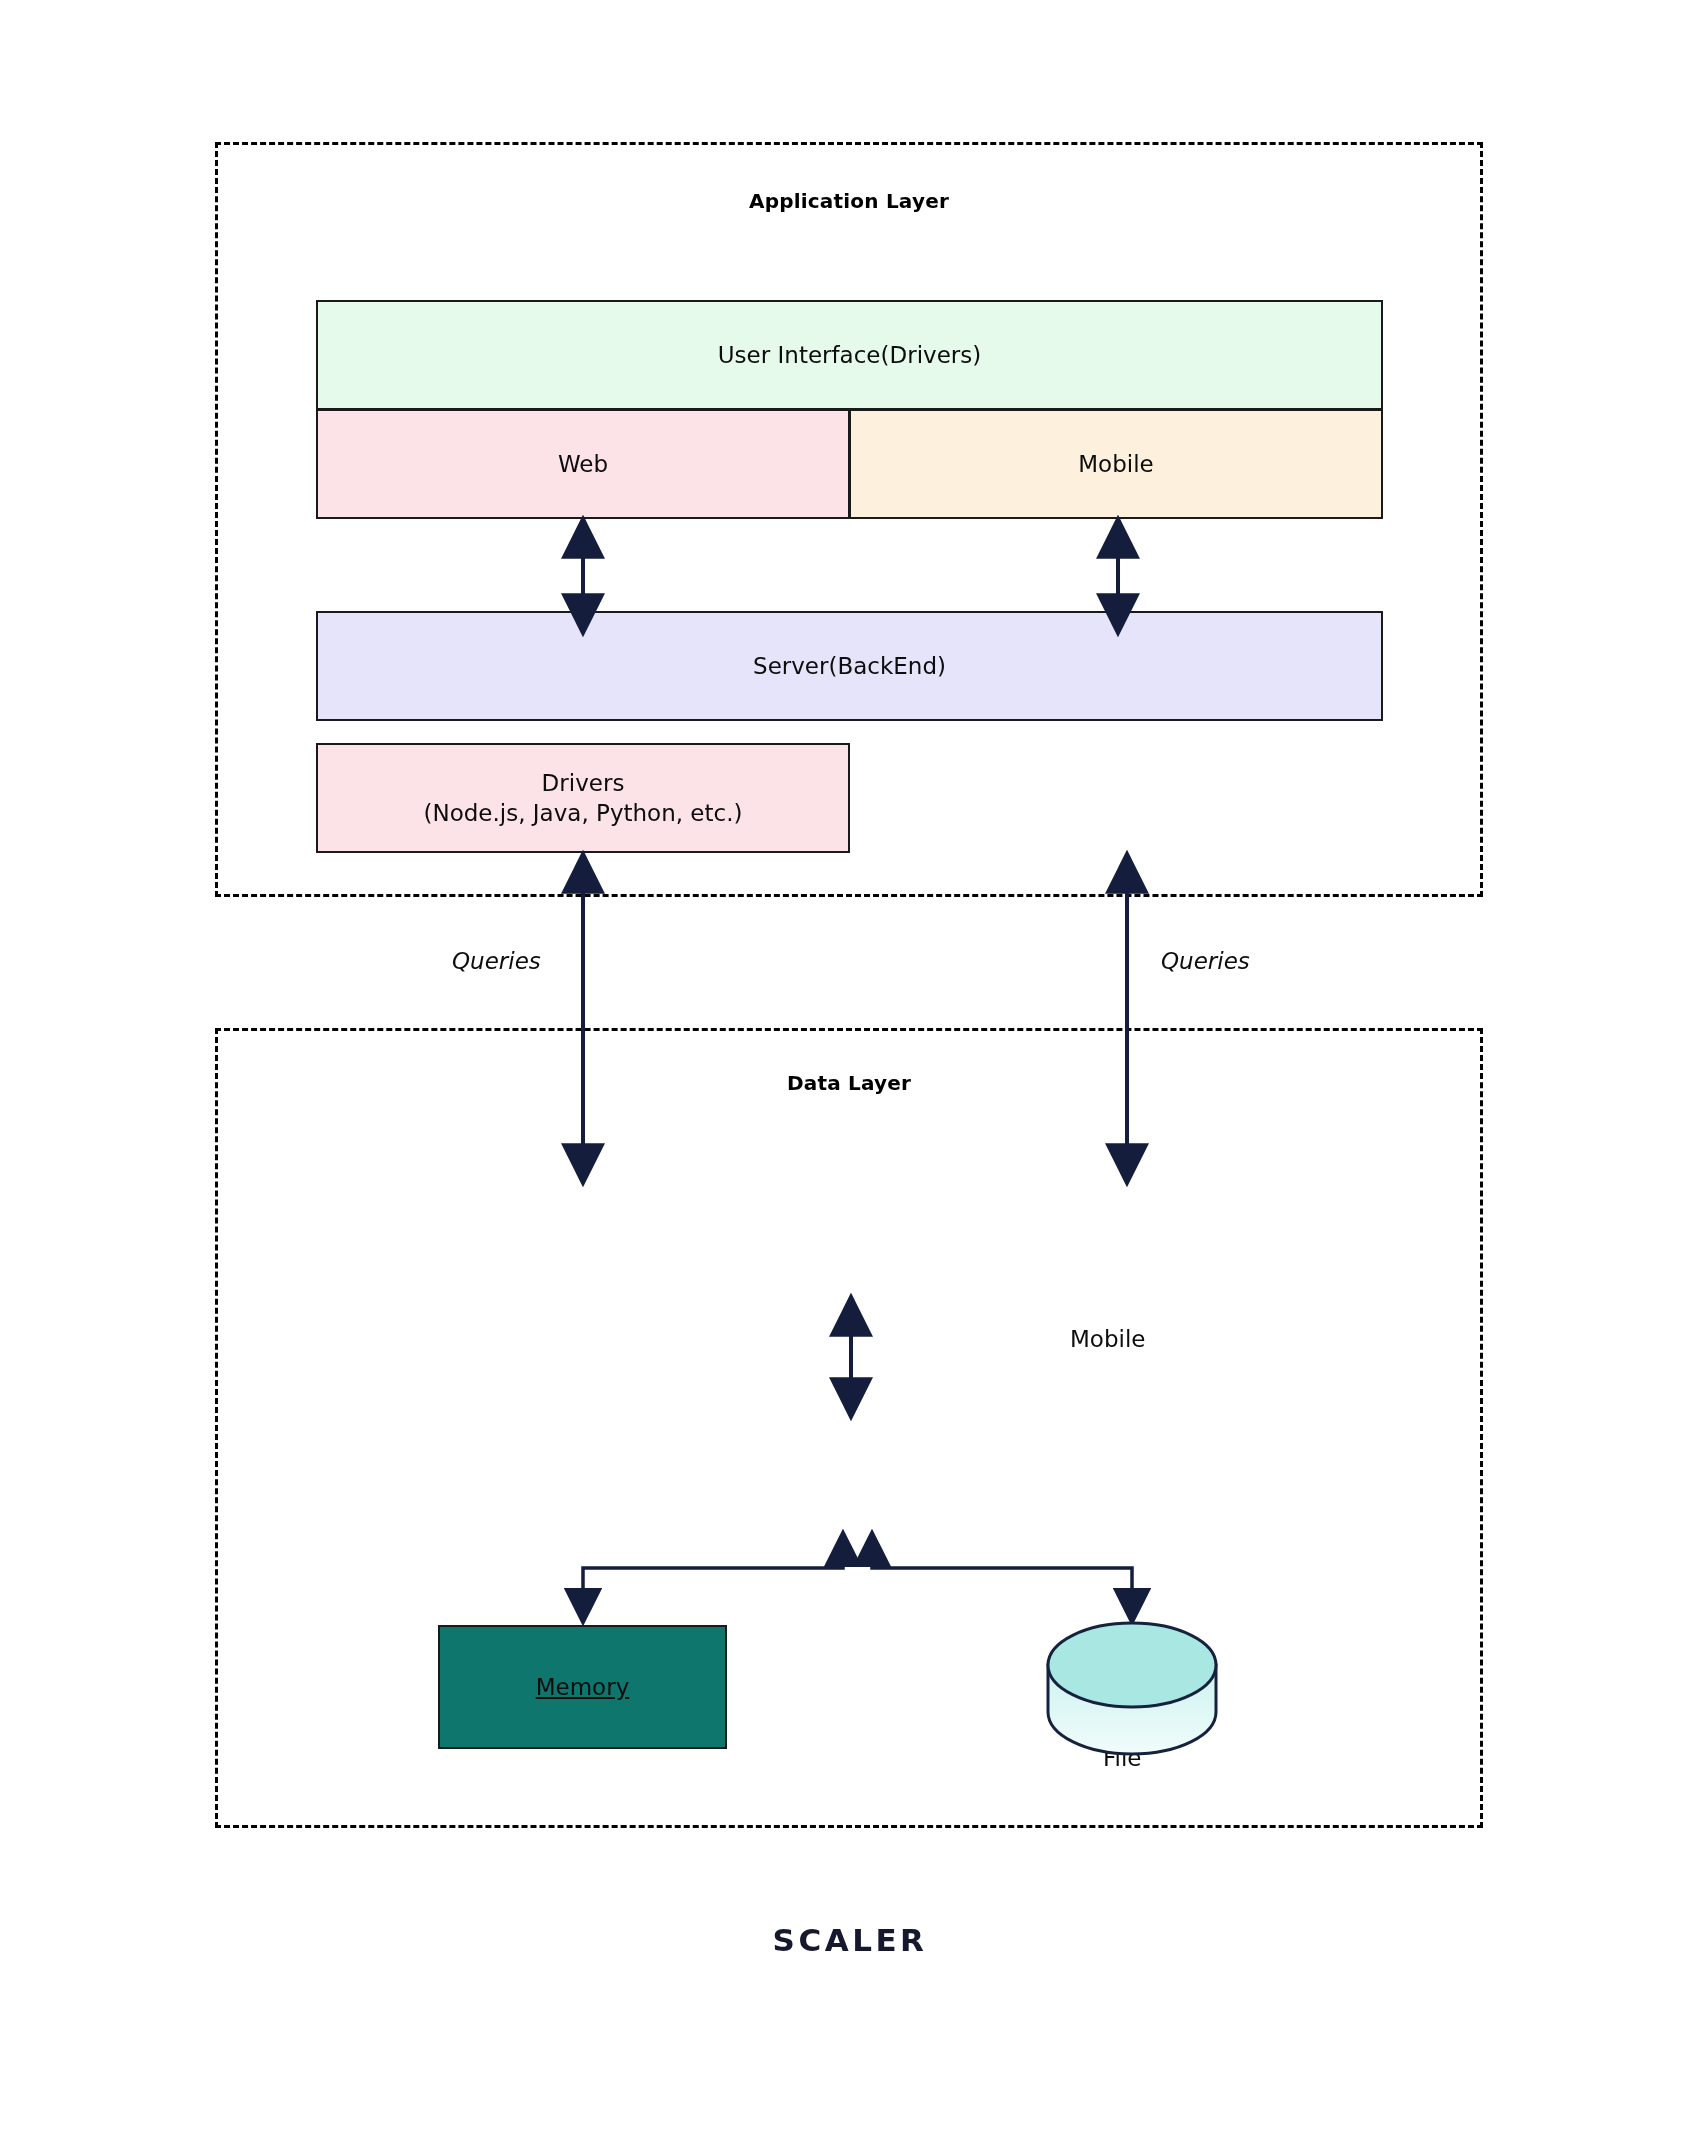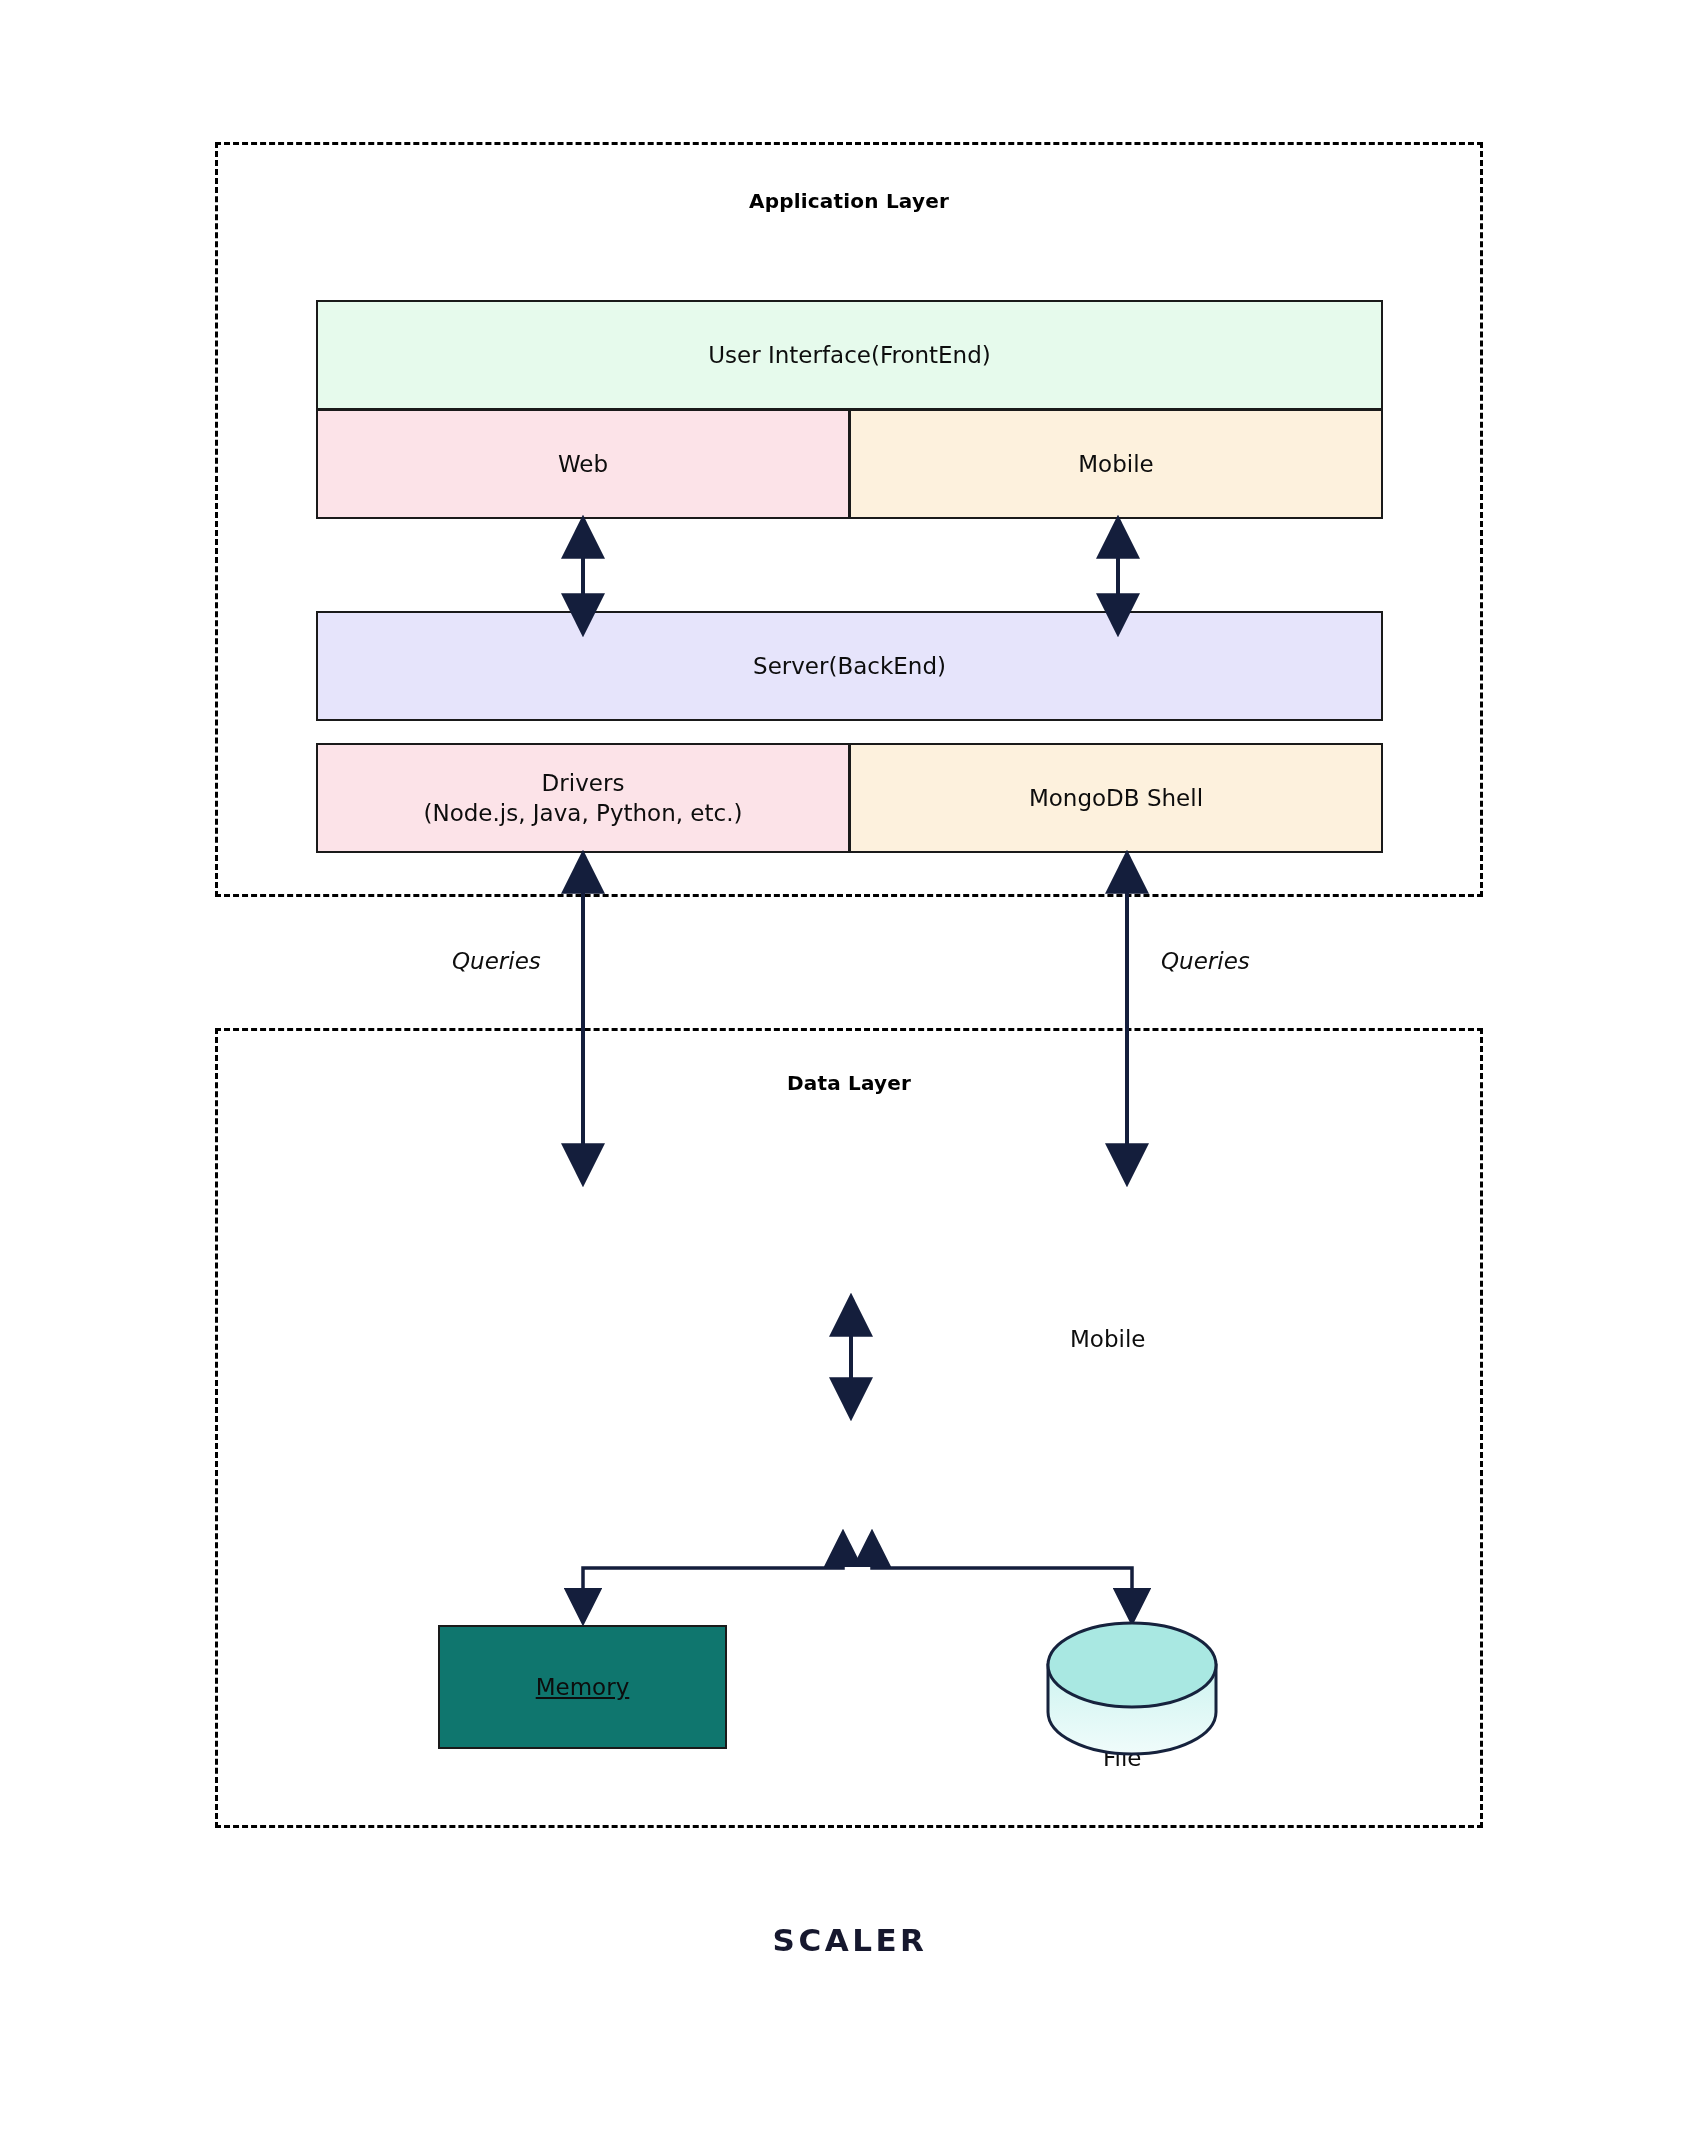--- a/index.html
+++ b/index.html
@@ -122,32 +122,31 @@
 </style>
 </head>
 <body>
 
 <div id="diagram-root">
 
   <div class="layer-box" id="application-layer">
     <div class="layer-title">Application Layer</div>
   </div>
 
-  <div class="node" id="node-ui">User Interface(FrontEnd)</div>
+  <div class="node" id="node-ui">User Interface(Drivers)</div>
 
   <div class="node" id="node-web">Web</div>
 
   <div class="node" id="node-mobile">Mobile</div>
 
   <div class="node" id="node-server">Server(BackEnd)</div>
 
   <div class="node" id="node-drivers">Drivers
 (Node.js, Java, Python, etc.)</div>
 
-  <div class="node" id="node-shell">MongoDB Shell</div>
 
   <div class="layer-box" id="data-layer">
     <div class="layer-title">Data Layer</div>
   </div>
 
 
 
   <div class="node" id="node-memory">Memory</div>
 
   <div class="edge-label italic" id="label-queries-left">Queries</div>

